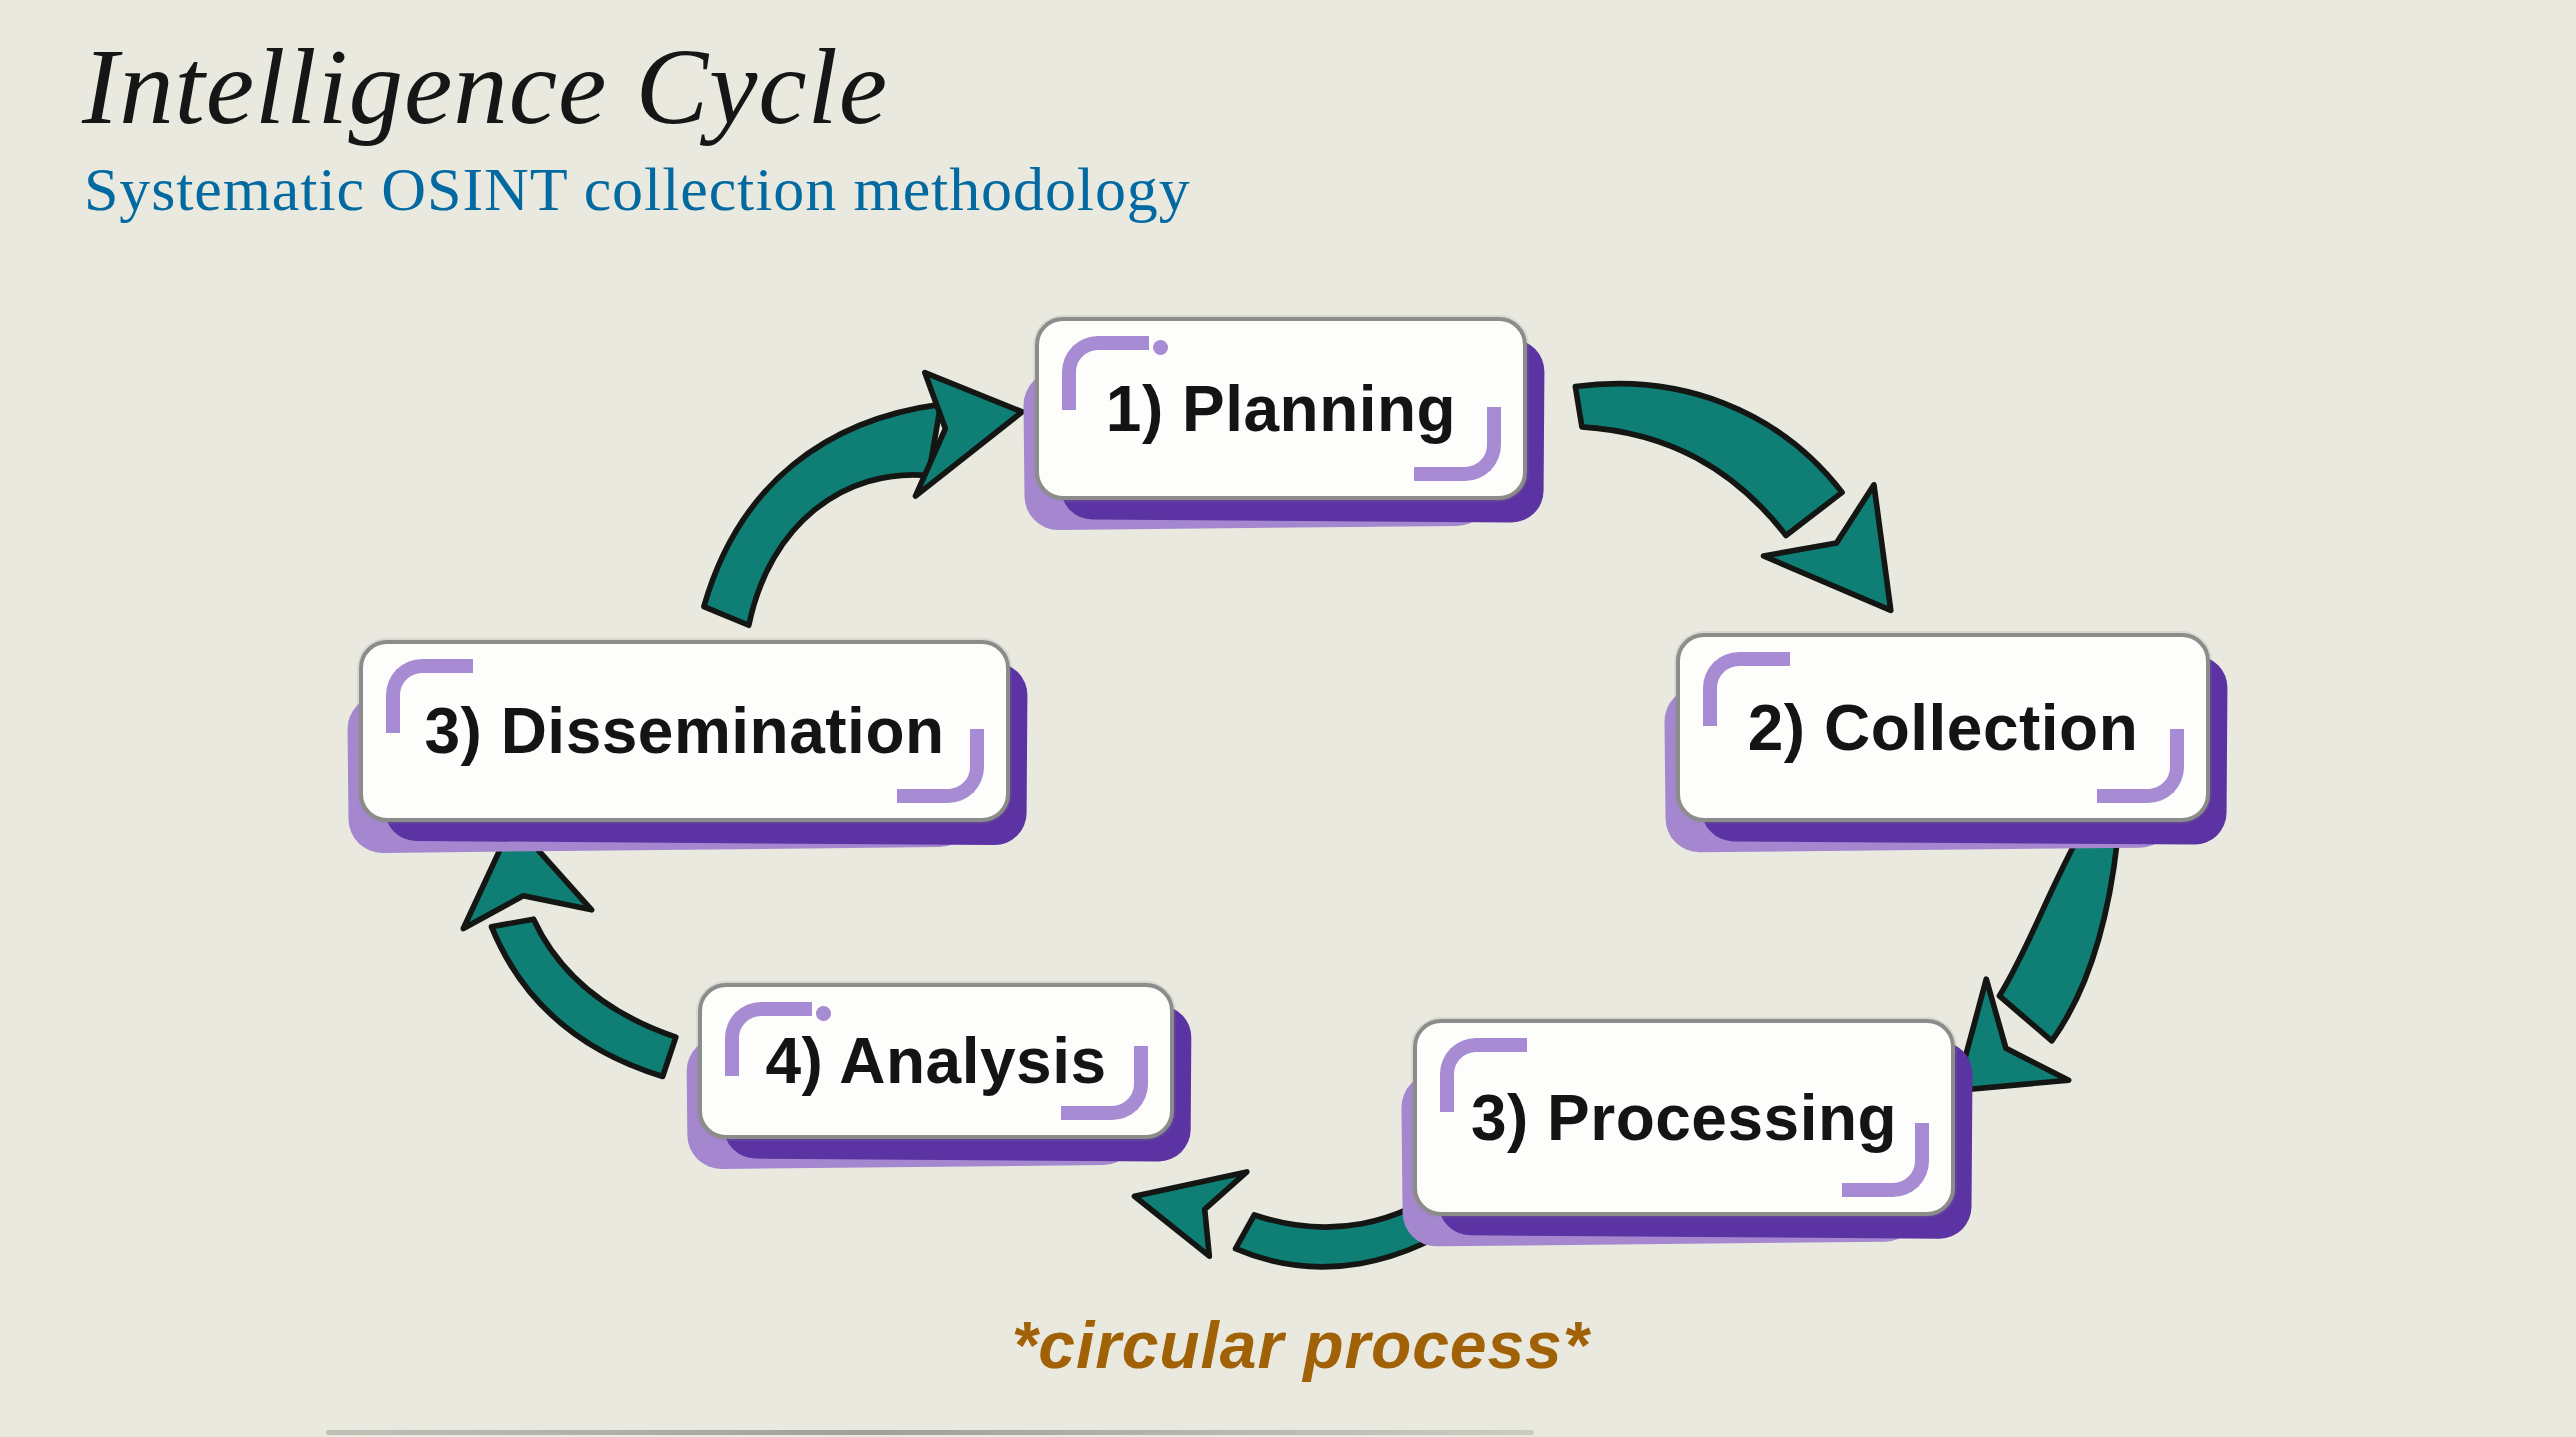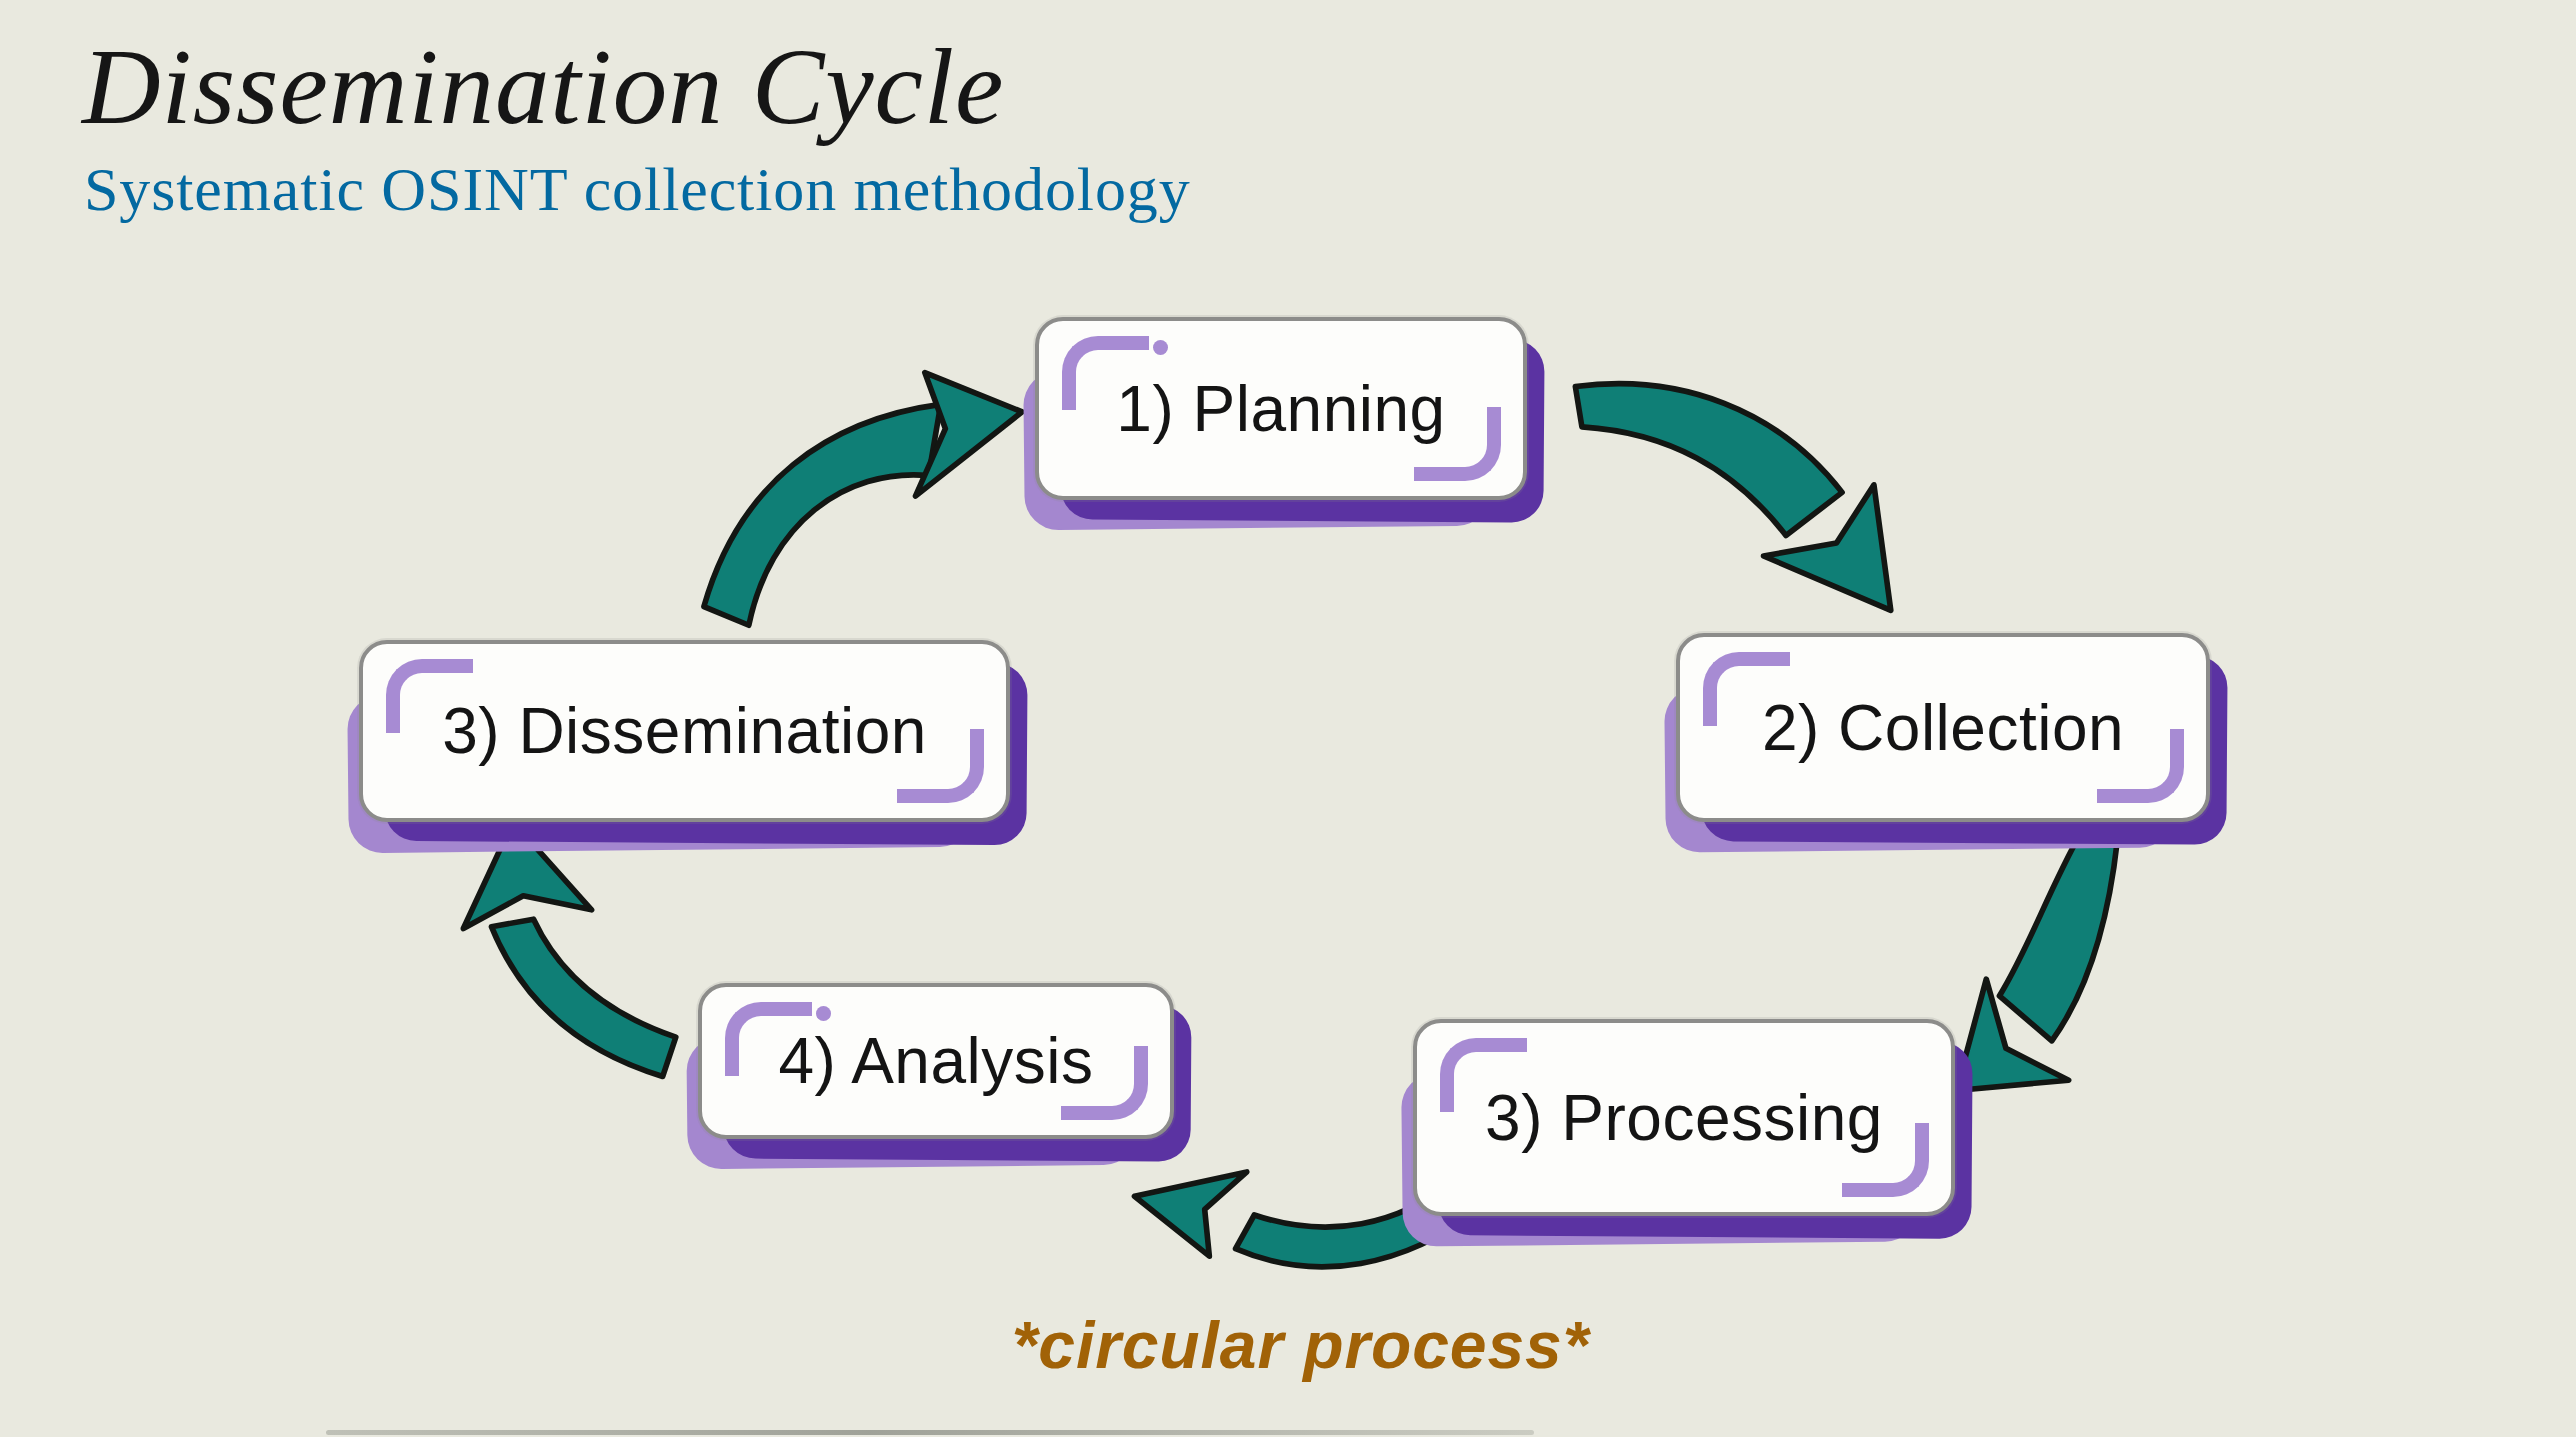--- a/index.html
+++ b/index.html
@@ -27,21 +27,21 @@
     position:absolute;left:26px;top:20.6px;right:-17px;bottom:-20.6px;
     background:#5b33a2;border-radius:32px;transform:rotate(0.4deg);
   }
   .face{
     position:absolute;inset:0;background:#fdfdfb;
     border:4.7px solid #8c8c8a;border-radius:28px;
     box-shadow:0 0 0 1.9px rgba(140,140,138,.18);
     display:flex;align-items:center;justify-content:center;
   }
   .stage-label{
-    font-size:64px;color:#141414;font-weight:400;letter-spacing:0.5px;white-space:nowrap;
+    font-size:64px;color:#141414;font-weight:700;letter-spacing:0.5px;white-space:nowrap;
   }
   .accent{position:absolute;width:73px;height:60px;pointer-events:none;}
   .accent.tl{
     left:22.5px;top:15px;
     border-left:14px solid #a78bd3;border-top:14px solid #a78bd3;
     border-top-left-radius:36px;
   }
   .accent.br{
     right:22.5px;bottom:15px;
     border-right:14px solid #a78bd3;border-bottom:14px solid #a78bd3;
@@ -61,21 +61,21 @@
   }
   .bottom-smudge{
     position:absolute;left:326px;top:1430px;width:1208px;height:4.7px;border-radius:2.8px;
     background:linear-gradient(90deg,rgba(95,100,90,.30),rgba(70,75,66,.45) 45%,rgba(95,100,90,.22));
   }
 </style>
 </head>
 <body>
 
 <div class="header">
-  <h1 class="title">Dissemination Cycle</h1>
+  <h1 class="title">Intelligence Cycle</h1>
   <div class="subtitle">Systematic OSINT collection methodology</div>
 </div>
 
 <svg id="arrows" viewBox="0 0 2752 1536">
   <g>
     <path d="M 752 648 C 790 515, 885 448, 1005 432 L 992 508 C 902 500, 822 560, 800 668 Z"></path>
     <polygon points="1092,440 978,530 1010,458 988,398"></polygon>
   </g>
   <g>
     <path d="M 1683 413 C 1795 398, 1900 438, 1968 526 L 1908 572 C 1852 500, 1782 462, 1690 456 Z"></path>

